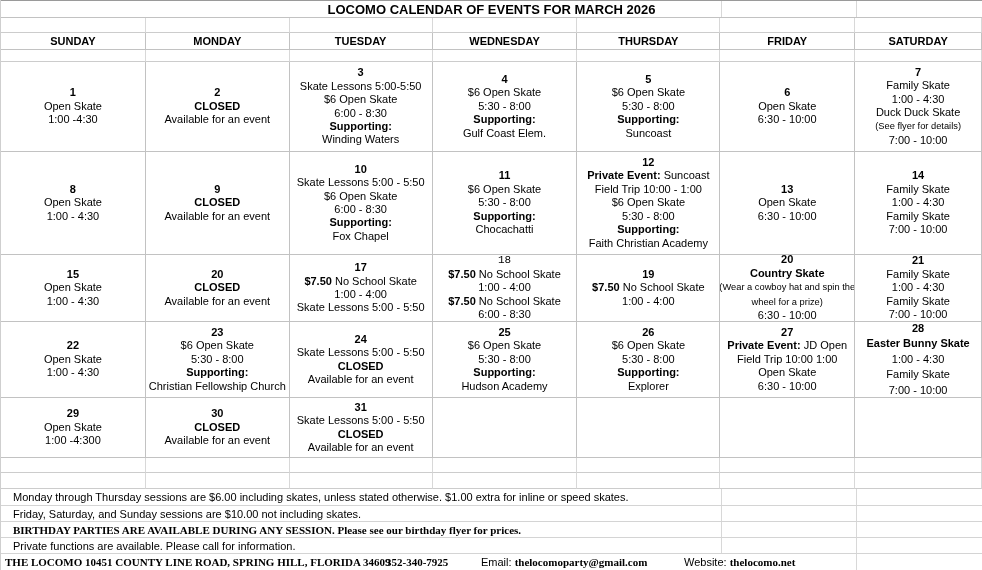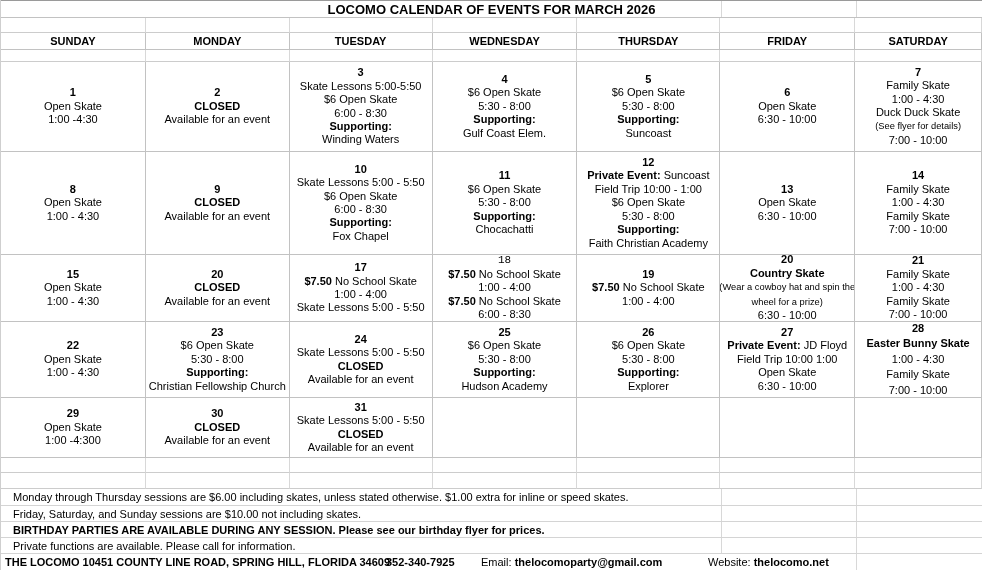--- a/index.html
+++ b/index.html
@@ -25,21 +25,21 @@
   .day-number{font-weight:bold;}
   .day-number.reg{font-weight:normal;font-family:Liberation Mono, monospace;}
   .ln{white-space:nowrap;}
   .ln b{font-weight:bold;}
   .ln .sm{font-size:9.3px;}
   
   .note-row{border-bottom:1px solid #d4d4d4;align-items:center;padding-left:12px;font-size:11px;white-space:nowrap;}
   .note-row.bold{font-weight:bold;}
   .contact-row{align-items:center;font-size:11px;white-space:nowrap;}
   .contact-row .abs{position:absolute;top:50%;transform:translateY(-50%);}
-  .bold{font-weight:bold;}
+  .bold{font-weight:bold;font-family:Liberation Serif, serif;}
   .vline{position:absolute;top:0;bottom:0;width:1px;background:#d8d8d8;}
 </style>
 </head>
 <body>
 
 <div class="sheet">
 
   <div class="row title-row">
     <div class="title-text">LOCOMO CALENDAR OF EVENTS FOR MARCH 2026</div>
     <i class="vline" style="left:720px"></i>
@@ -244,21 +244,21 @@
         </div>
         <div class="cell day-cell" style="width: 143px;">
           <div class="day-number">26</div>
           <div class="ln"><span>$6 Open Skate</span></div>
           <div class="ln"><span>5:30 - 8:00</span></div>
           <div class="ln"><b>Supporting:</b></div>
           <div class="ln"><span>Explorer</span></div>
         </div>
         <div class="cell day-cell" style="width: 135px;">
           <div class="day-number">27</div>
-          <div class="ln"><b>Private Event:</b><span>  JD Floyd</span></div>
+          <div class="ln"><b>Private Event:</b><span>  JD Open</span></div>
           <div class="ln"><span>Field Trip  10:00  1:00</span></div>
           <div class="ln"><span>Open Skate</span></div>
           <div class="ln"><span>6:30 - 10:00</span></div>
         </div>
         <div class="cell day-cell" style="width: 127px; justify-content: space-between;">
           <div class="day-number">28</div>
           <div class="ln"><b>Easter Bunny Skate</b></div>
           <div class="ln"><span>1:00 - 4:30</span></div>
           <div class="ln"><span>Family Skate</span></div>
           <div class="ln"><span>7:00 - 10:00</span></div>
@@ -330,20 +330,20 @@
       </div>
     </div>
 
   <div class="row contact-row" style="height:16px">
     <span class="abs bold" style="left:4px">THE LOCOMO 10451 COUNTY LINE ROAD, SPRING HILL, FLORIDA 34609</span>
     <span class="abs bold" style="left:385px">352-340-7925</span>
     <span class="abs" style="left:480px">
       <span>Email:</span>
       <span class="bold">thelocomoparty@gmail.com</span>
     </span>
-    <span class="abs" style="left:707px">
+    <span class="abs" style="left:683px">
       <span>Website:</span>
       <span class="bold">thelocomo.net</span>
     </span>
     <i class="vline" style="left:855px"></i>
   </div>
 
 </div>
 
 </body></html>

